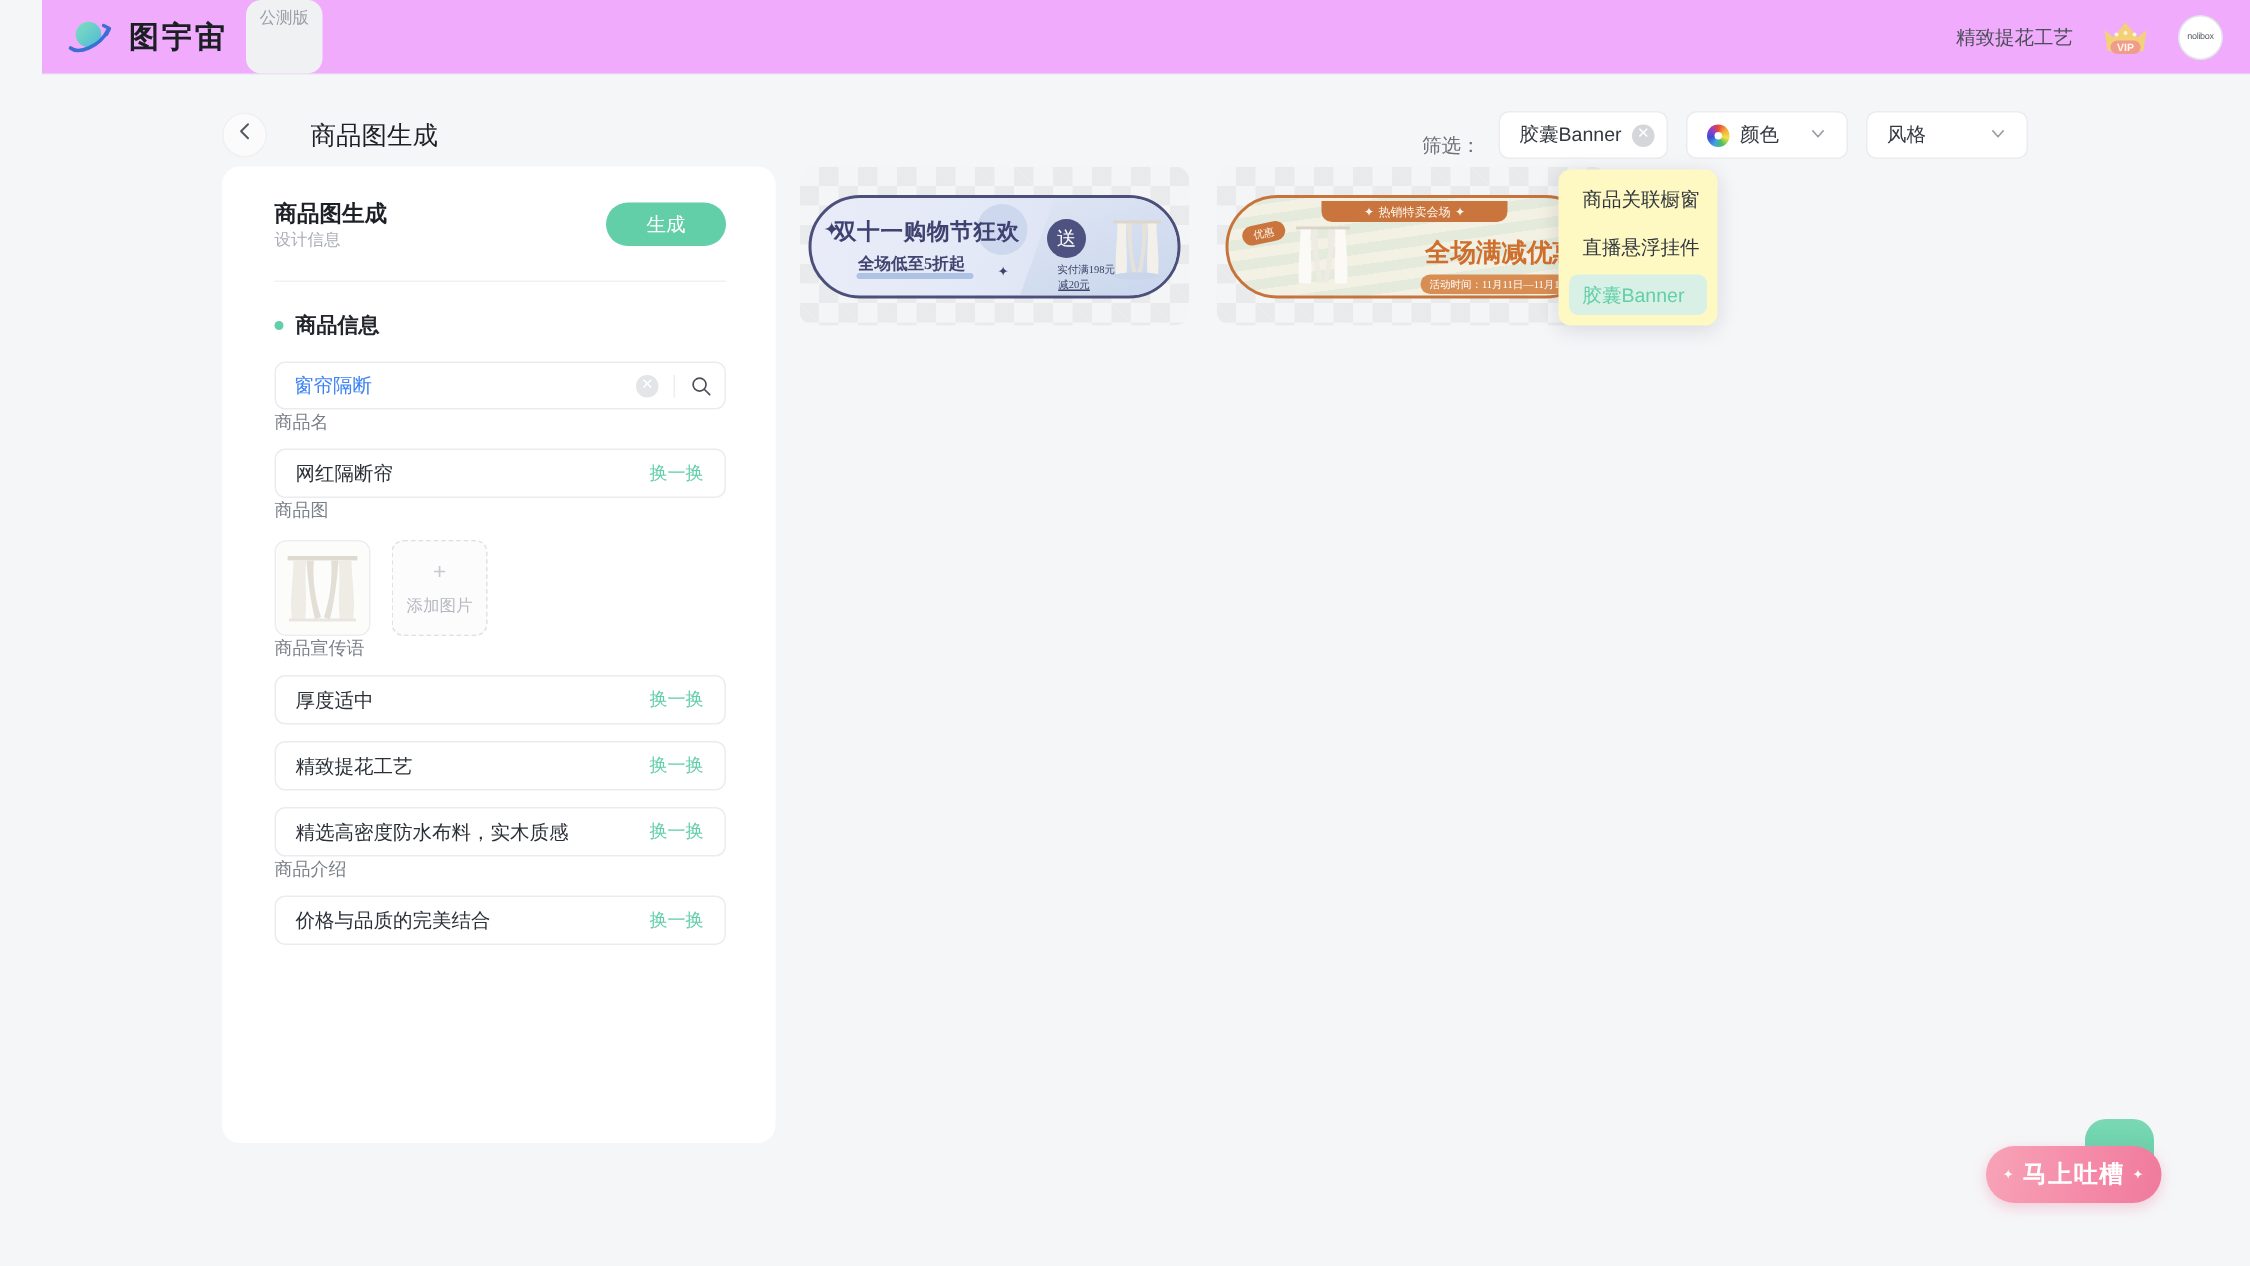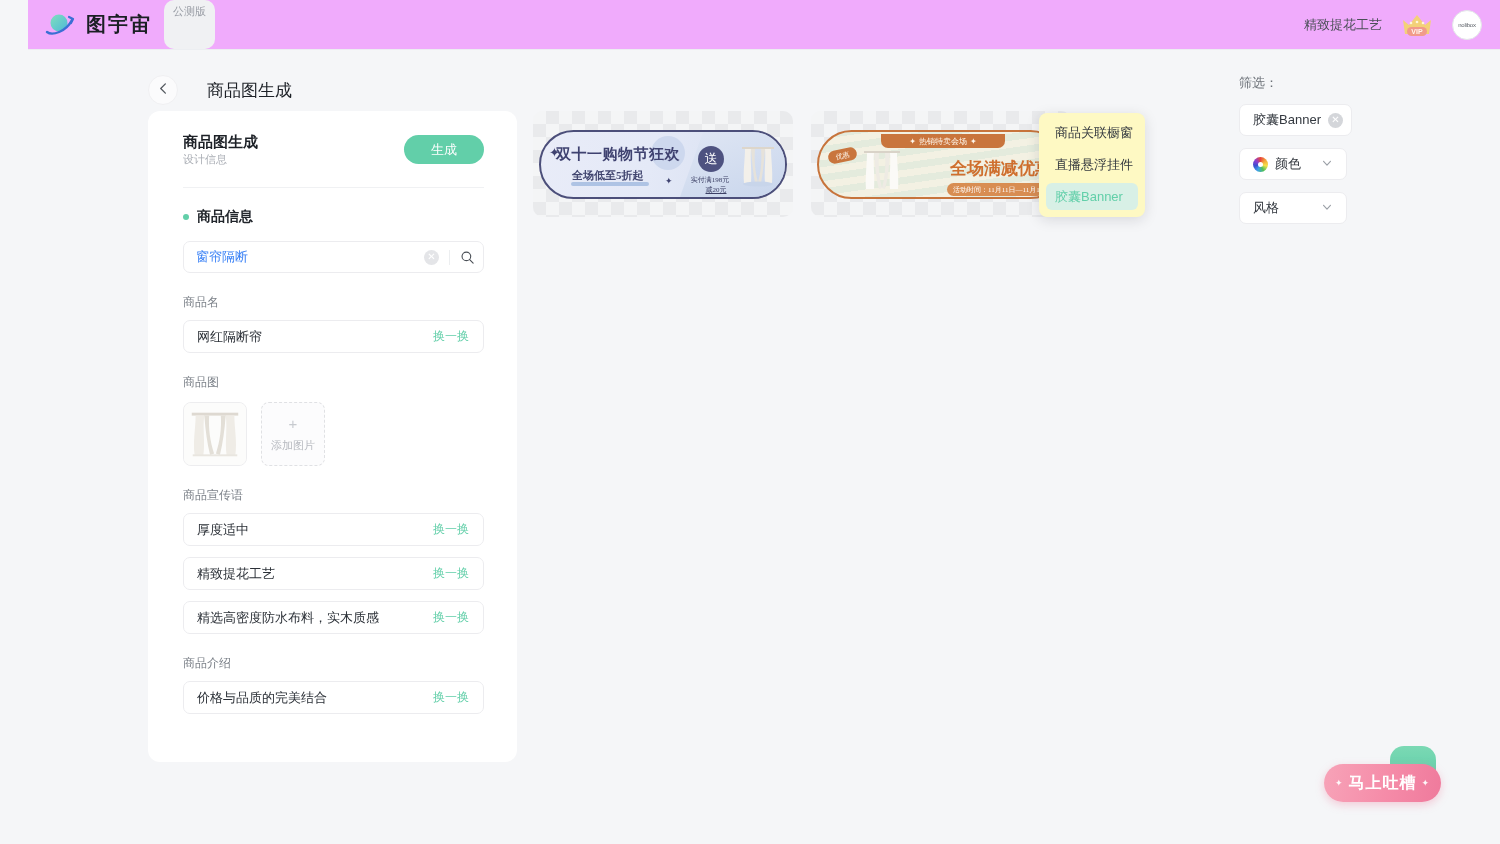--- a/index.html
+++ b/index.html
@@ -55,21 +55,21 @@
     width: 30px; height: 30px; border-radius: 50%;
     background: #fbfbfc; border: 1px solid #f0f0f2;
     display: flex; align-items: center; justify-content: center;
     color: #53585f; flex: 0 0 auto;
   }
   .page-title {
     font-size: 17px; color: #1d2127; margin-left: 29px; white-space: nowrap;
   }
   .filter-wrap {
     position: absolute; right: 148px; top: 24px;
-    display: flex; align-items: flex-start; gap: 12px; flex-direction: column;
+    display: flex; align-items: flex-end; gap: 12px;
   }
   .filter-label { font-size: 13px; color: #6b7077; white-space: nowrap; }
   .chip {
     height: 32px; background: #fff; border: 1px solid #ececef;
     border-radius: 7px; display: flex; align-items: center;
     padding: 0 13px; gap: 7px; font-size: 13px; color: #33383f;
     white-space: nowrap;
   }
   .chip-active { padding-right: 8px; }
   .chip-clear {
@@ -157,21 +157,21 @@
   .sr-clear {
     margin-left: auto;
     width: 15px; height: 15px; border-radius: 50%;
     background: #e4e5e8; color: #fff; font-size: 10px; line-height: 1;
     display: flex; align-items: center; justify-content: center;
     flex: 0 0 auto;
   }
   .sr-sep { width: 1px; height: 15px; background: #eceef0; margin: 0 10px; }
   .mag { width: 15px; height: 15px; color: #4a4f56; flex:0 0 auto;}
 
-  .field-label { font-size: 12px; color: #7b8088; margin-top: 21px; }
+  .field-label { font-size: 12px; color: #7b8088; }
   .txt-field {
     margin-top: 9px; height: 33px;
     border: 1px solid #ececef; border-radius: 7px;
     display: flex; align-items: center;
     padding: 0 14px 0 13px; background: #fff;
   }
   .txt-val { font-size: 13px; color: #2b3037; white-space: nowrap; }
   .swap { margin-left: auto; font-size: 12px; color: #62cfa9; white-space: nowrap; }
   .field-gap { margin-top: 9px; }
 
@@ -251,21 +251,21 @@
     clip-path: polygon(22% 0, 100% 0, 100% 100%, 0 100%);
   }
   .b1-badge {
     position: absolute; left: 157px; top: 14px;
     width: 26px; height: 26px; border-radius: 50%;
     background: #4e5280; color: #fff;
     display: flex; align-items: center; justify-content: center;
     font-size: 13px; font-family: "Liberation Serif", serif;
   }
   .b1-cond {
-    position: absolute; left: 138px; top: 43px;
+    position: absolute; left: 152px; top: 43px;
     font-size: 7px; color: #3d4166; font-family: "Liberation Serif", serif;
     text-align: center; width: 62px; line-height: 1.5;
     white-space: nowrap;
   }
   .b1-cond2 {
     position: absolute; left: 144px; top: 53px;
     font-size: 7px; color: #3d4166; font-family: "Liberation Serif", serif;
     text-align: center; width: 62px; white-space: nowrap; text-decoration: underline;
   }
   .curtain-mini {

